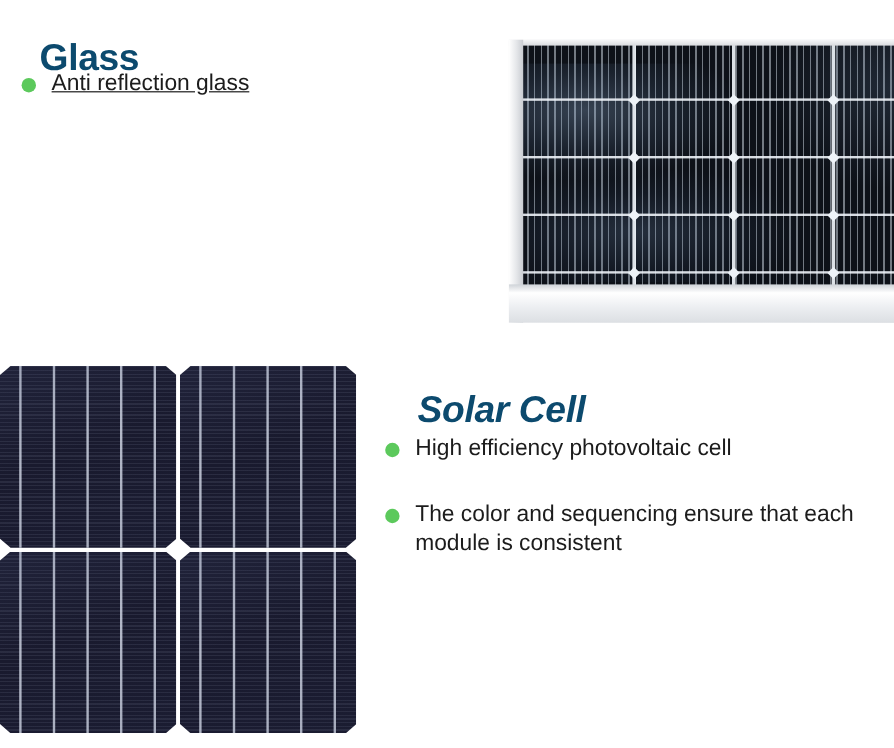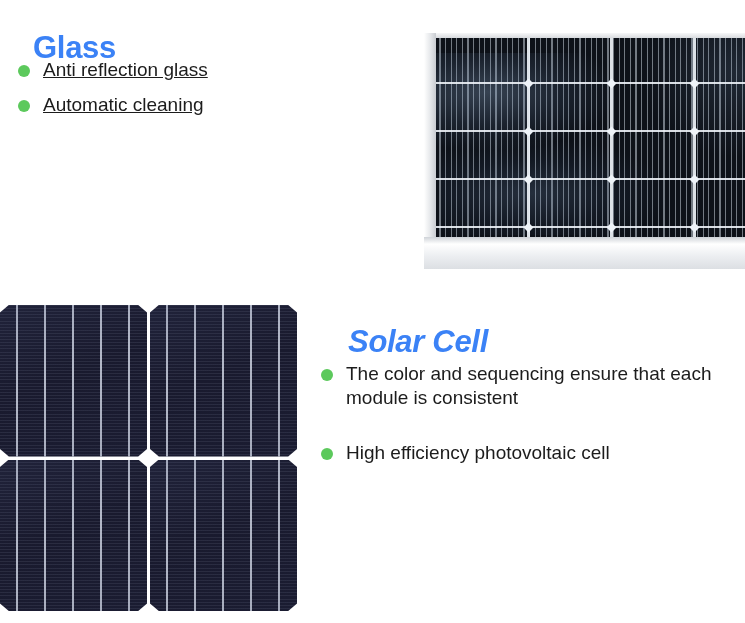--- a/index.html
+++ b/index.html
@@ -14,21 +14,21 @@
     position: relative;
     overflow: hidden;
     font-family: "Liberation Sans", "DejaVu Sans", sans-serif;
     -webkit-font-smoothing: antialiased;
   }
 
   
   .section-heading {
     position: absolute;
     font-weight: bold;
-    color: #3b82f6;
+    color: #0c4a6e;
     letter-spacing: -0.3px;
     white-space: nowrap;
     line-height: 1;
   }
 
   .feature-list {
     position: absolute;
     list-style: none;
     margin: 0;
     padding: 0;
@@ -221,24 +221,20 @@
 </style>
 </head>
 <body>
 
 <h2 class="section-heading" id="glass-heading">Glass</h2>
 
 <ul class="feature-list" id="glass-list">
   <li class="feature-item">
     <span class="bullet-dot"></span>
     <span class="item-text">Anti reflection glass</span>
-  </li>
-  <li class="feature-item">
-    <span class="bullet-dot"></span>
-    <span class="item-text">Automatic cleaning</span>
   </li>
 </ul>
 
 <div id="module-photo">
   <div class="frame"></div>
   <div class="laminate">
     <div class="fingers"></div>
     <div class="sheen-a"></div>
     <div class="sheen-b"></div>
     <div class="sheen-c"></div>
@@ -315,19 +311,19 @@
 
   </div>
   <div class="center-diamond"></div>
 </div>
 
 <h2 class="section-heading" id="solarcell-heading">Solar Cell</h2>
 
 <ul class="feature-list" id="solarcell-list">
   <li class="feature-item">
     <span class="bullet-dot"></span>
-    <span class="item-text">The color and sequencing ensure that each module is consistent</span>
+    <span class="item-text">High efficiency photovoltaic cell</span>
   </li>
   <li class="feature-item">
     <span class="bullet-dot"></span>
-    <span class="item-text">High efficiency photovoltaic cell</span>
+    <span class="item-text">The color and sequencing ensure that each module is consistent</span>
   </li>
 </ul>
 
 </body></html>

